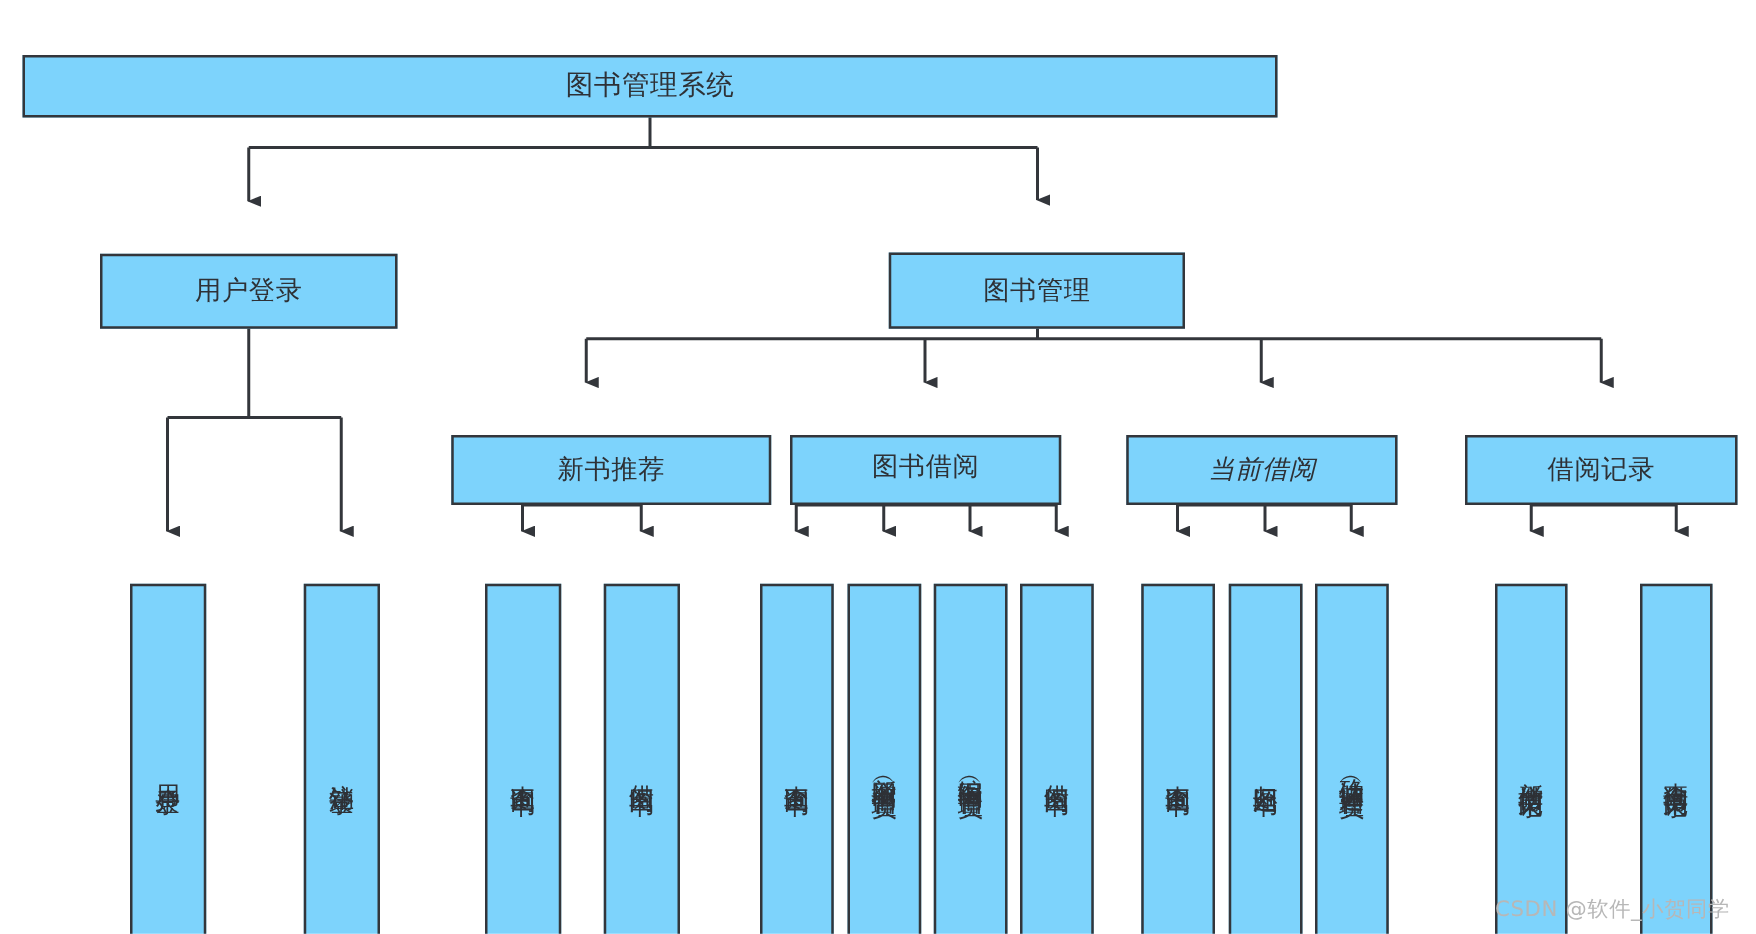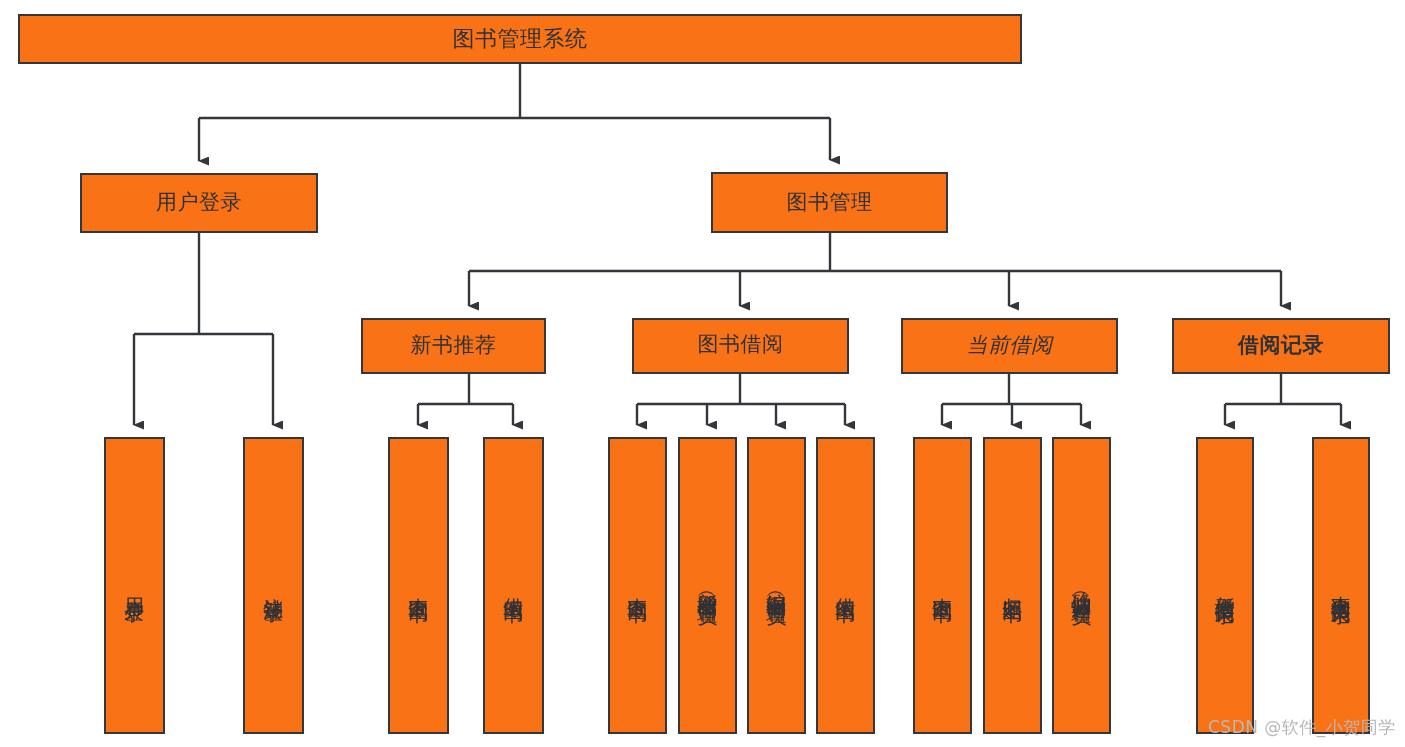--- a/index.html
+++ b/index.html
@@ -22,26 +22,27 @@
   svg.connectors {
     position: absolute;
     left: 0;
     top: 0;
     width: 1405px;
     height: 747px;
   }
   .node {
     position: absolute;
     box-sizing: border-box;
-    background: #f97316;
+    background: #7dd3fc;
     border: 2px solid #33363b;
     display: flex;
     align-items: center;
     justify-content: center;
     overflow: hidden;
+    margin-top: 30px;
   }
   .node .node-label {
     color: #2e3136;
     font-size: 21px;
     line-height: 1.12;
     letter-spacing: 0.5px;
     text-align: center;
     white-space: pre;
   }
   .node.vertical .node-label {
@@ -51,21 +52,20 @@
     font-size: 20px;
   }
   .node.root .node-label { font-size: 22px; }
   .watermark {
     position: absolute;
     color: #b7b7b7;
     font-size: 17px;
     letter-spacing: 0.5px;
     white-space: pre;
     pointer-events: none;
-    padding-left: 12px;
   }
 </style>
 </head>
 <body>
 
 <div id="diagram-root">
 
   <svg class="connectors" viewBox="0 0 1405 747" xmlns="http://www.w3.org/2000/svg">
     <defs>
       <marker id="arrowhead" markerWidth="9" markerHeight="11" refX="4.5" refY="10" orient="auto" markerUnits="userSpaceOnUse">
@@ -126,30 +126,30 @@
   <div id="node-layer">
       <div class="node root" style="left: 18px; top: 14px; width: 1004px; height: 50px;">
         <span class="node-label">图书管理系统</span>
       </div>
       <div class="node" style="left: 80px; top: 173px; width: 238px; height: 60px;">
         <span class="node-label">用户登录</span>
       </div>
       <div class="node" style="left: 711px; top: 172px; width: 237px; height: 61px;">
         <span class="node-label">图书管理</span>
       </div>
-      <div class="node" style="left: 361px; top: 318px; width: 185px; height: 56px;">
+      <div class="node" style="left: 361px; top: 318px; width: 256px; height: 56px;">
         <span class="node-label">新书推荐</span>
       </div>
       <div class="node" style="left: 632px; top: 318px; width: 217px; height: 56px; font-family: Liberation Mono, monospace;">
         <span class="node-label">图书借阅</span>
       </div>
       <div class="node" style="left: 901px; top: 318px; width: 217px; height: 56px; font-style: italic;">
         <span class="node-label">当前借阅</span>
       </div>
-      <div class="node" style="left: 1172px; top: 318px; width: 218px; height: 56px; font-weight: bold;">
+      <div class="node" style="left: 1172px; top: 318px; width: 218px; height: 56px;">
         <span class="node-label">借阅记录</span>
       </div>
       <div class="node vertical" style="left: 104px; top: 437px; width: 61px; height: 297px;">
         <span class="node-label">用户登录</span>
       </div>
       <div class="node vertical" style="left: 243px; top: 437px; width: 61px; height: 297px;">
         <span class="node-label">注销登录</span>
       </div>
       <div class="node vertical" style="left: 388px; top: 437px; width: 61px; height: 297px;">
         <span class="node-label">查询图书</span>

